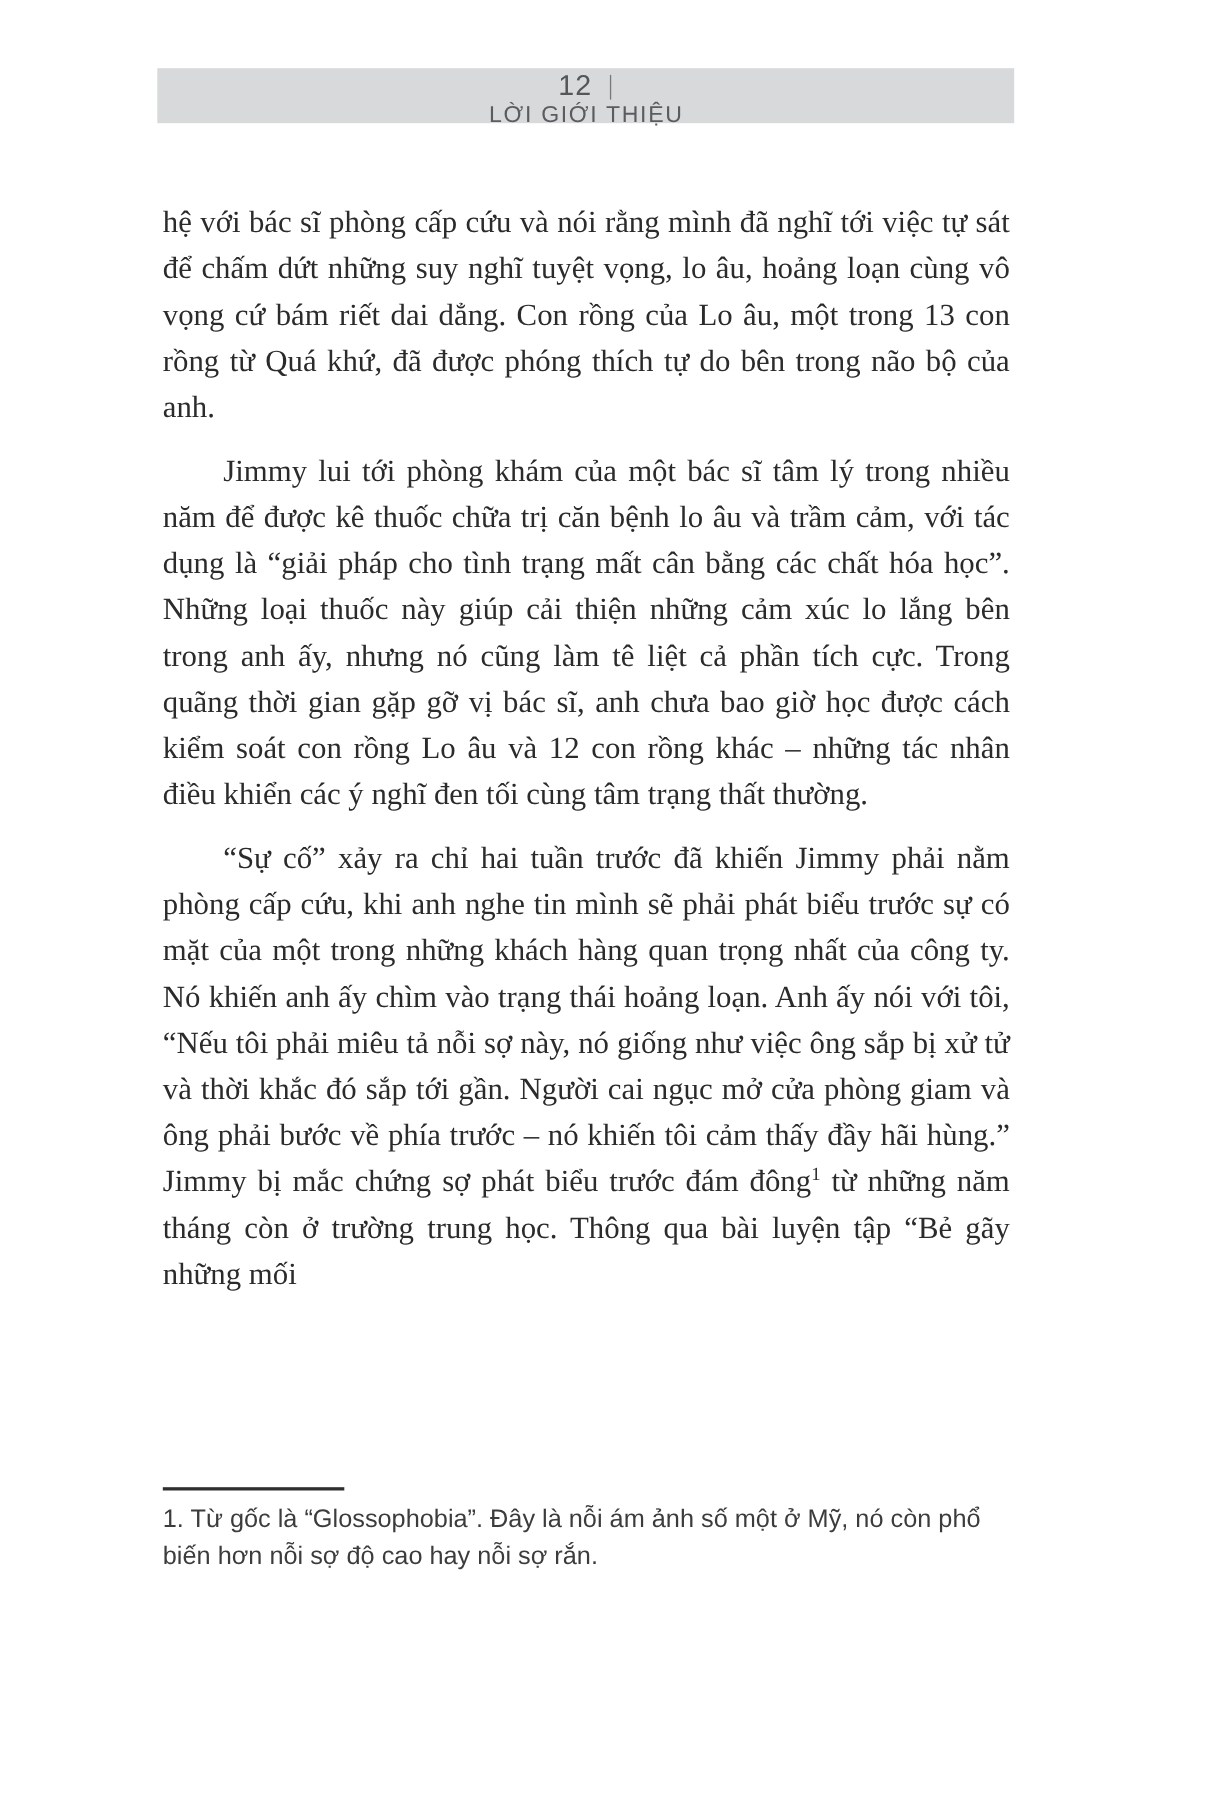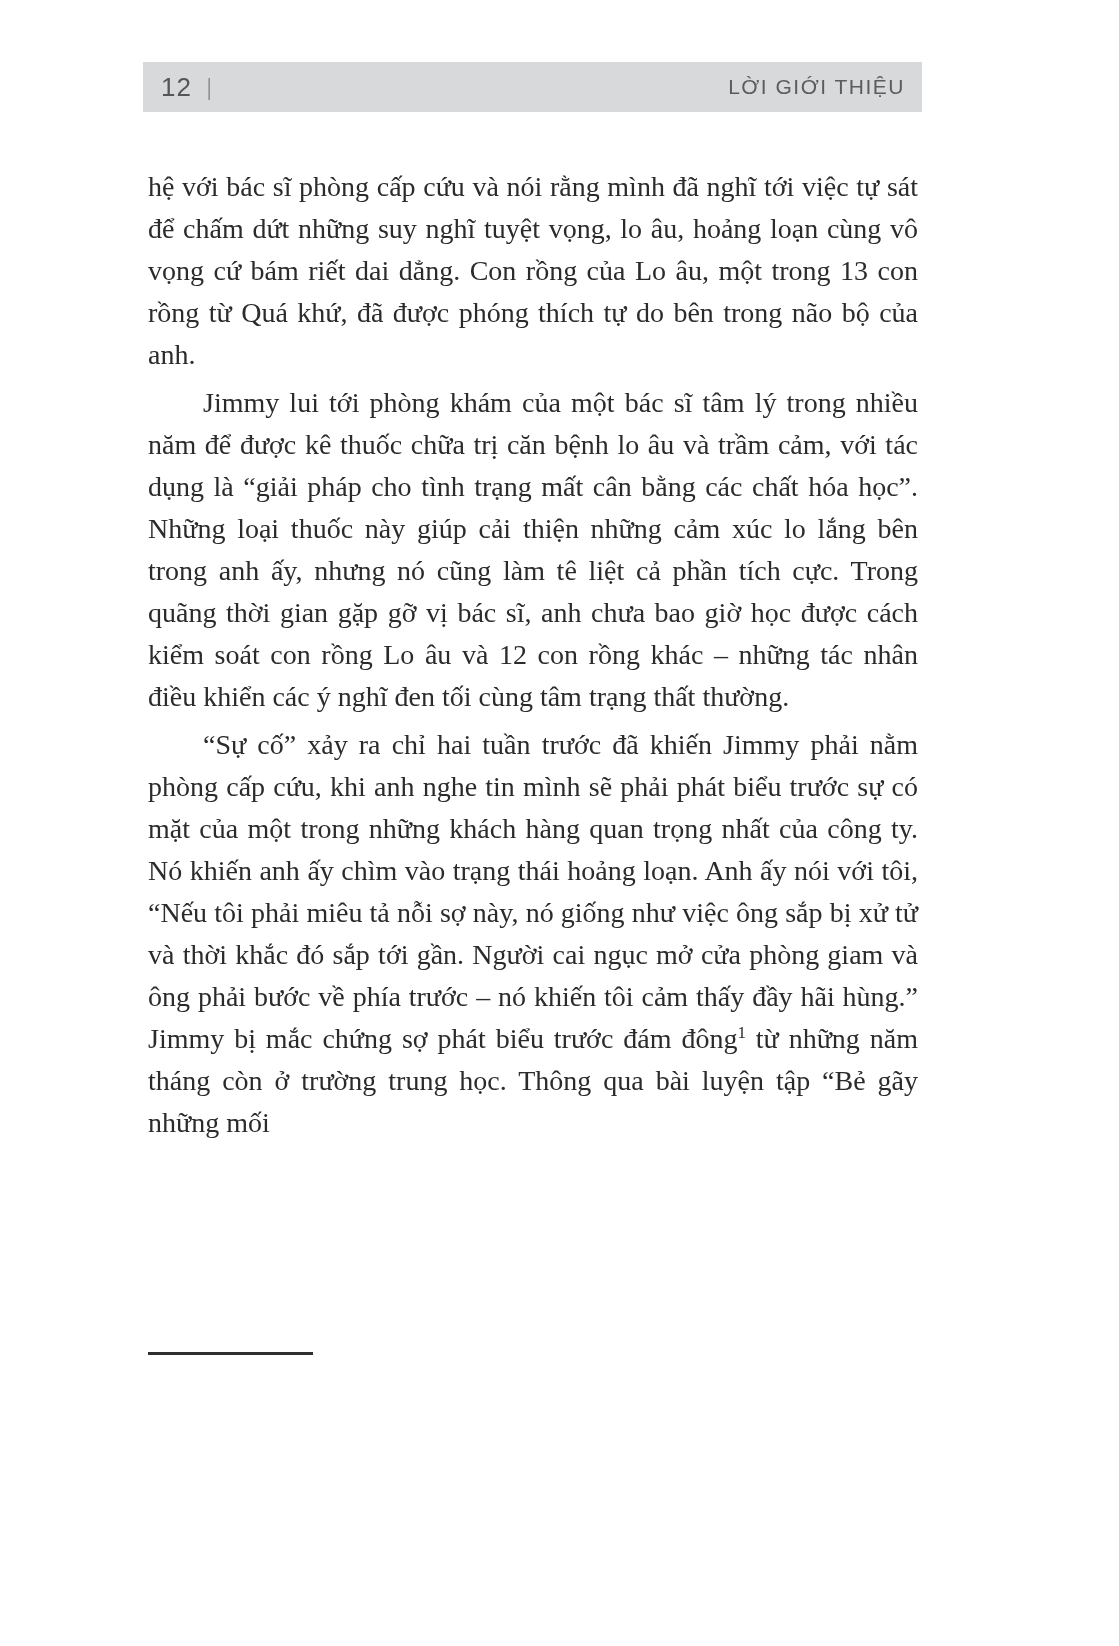--- a/index.html
+++ b/index.html
@@ -24,20 +24,21 @@
     top: 62px;
     left: 143px;
     width: 779px;
     height: 50px;
     background: #d8d9da;
     display: flex;
     align-items: center;
     justify-content: space-between;
     padding: 0 17px 0 18px;
     font-family: "Liberation Sans", "DejaVu Sans", sans-serif;
+    flex-direction: column;
   }
   .page-num-group {
     display: flex;
     align-items: center;
     gap: 14px;
   }
   .page-number {
     font-size: 26px;
     color: #55565a;
     letter-spacing: 1px;
@@ -60,21 +61,21 @@
     position: absolute;
     top: 166px;
     left: 148px;
     width: 770px;
     font-size: 28px;
     line-height: 42px;
     text-align: justify;
     color: #2b2b2b;
   }
   .body-text p {
-    margin: 0 0 6px 0;
+    margin: 16px 0 6px 0;
   }
   .body-text p.indent {
     text-indent: 55px;
   }
   sup.footnote-ref {
     font-size: 17px;
     line-height: 0;
     vertical-align: super;
   }
 
@@ -113,15 +114,16 @@
   </header>
 
   <main class="body-text">
     <p class="para">hệ với bác sĩ phòng cấp cứu và nói rằng mình đã nghĩ tới việc tự sát để chấm dứt những suy nghĩ tuyệt vọng, lo âu, hoảng loạn cùng vô vọng cứ bám riết dai dẳng. Con rồng của Lo âu, một trong 13 con rồng từ Quá khứ, đã được phóng thích tự do bên trong não bộ của anh.</p>
     <p class="para indent">Jimmy lui tới phòng khám của một bác sĩ tâm lý trong nhiều năm để được kê thuốc chữa trị căn bệnh lo âu và trầm cảm, với tác dụng là “giải pháp cho tình trạng mất cân bằng các chất hóa học”. Những loại thuốc này giúp cải thiện những cảm xúc lo lắng bên trong anh ấy, nhưng nó cũng làm tê liệt cả phần tích cực. Trong quãng thời gian gặp gỡ vị bác sĩ, anh chưa bao giờ học được cách kiểm soát con rồng Lo âu và 12 con rồng khác – những tác nhân điều khiển các ý nghĩ đen tối cùng tâm trạng thất thường.</p>
     <p class="para indent"><span>“Sự cố” xảy ra chỉ hai tuần trước đã khiến Jimmy phải nằm phòng cấp cứu, khi anh nghe tin mình sẽ phải phát biểu trước sự có mặt của một trong những khách hàng quan trọng nhất của công ty. Nó khiến anh ấy chìm vào trạng thái hoảng loạn. Anh ấy nói với tôi, “Nếu tôi phải miêu tả nỗi sợ này, nó giống như việc ông sắp bị xử tử và thời khắc đó sắp tới gần. Người cai ngục mở cửa phòng giam và ông phải bước về phía trước – nó khiến tôi cảm thấy đầy hãi hùng.” Jimmy bị mắc chứng sợ phát biểu trước đám đông</span><sup class="footnote-ref">1</sup><span> từ những năm tháng còn ở trường trung học. Thông qua bài luyện tập “Bẻ gãy những mối</span></p>
   </main>
 
   <footer class="footnote-area">
     <div class="footnote-rule"></div>
+    <div class="footnote-text">1. Từ gốc là “Glossophobia”. Đây là nỗi ám ảnh số một ở Mỹ, nó còn phổ biến hơn nỗi sợ độ cao hay nỗi sợ rắn.</div>
   </footer>
 
 </div>
 
 </body></html>

